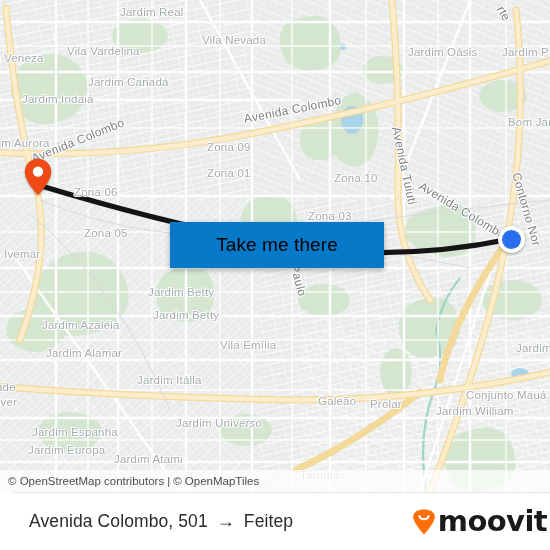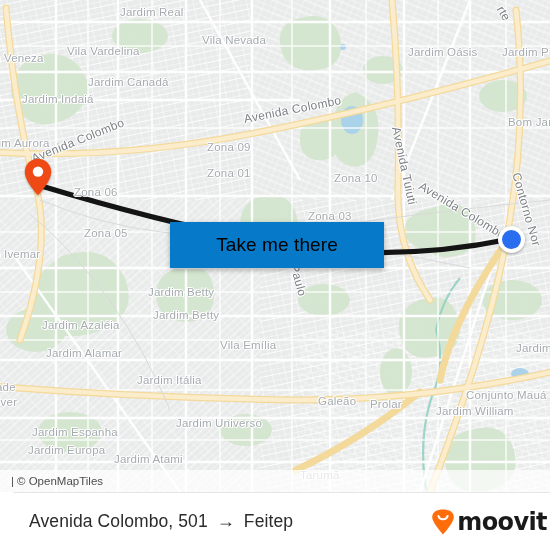--- a/index.html
+++ b/index.html
@@ -108,21 +108,21 @@
     font-size: 18px;
     color: #2b2b2b;
   }
   #brand {
     margin-left: auto;
     display: flex; align-items: center; gap: 2px;
   }
   #brand-mark { display: block; }
   #brand-word {
     font-family: "DejaVu Sans", sans-serif;
-    font-size: 24px;
+    font-size: 29px;
     font-weight: 700;
     color: #1a1a1a;
     letter-spacing: -0.6px;
     line-height: 1;
   }
 </style>
 </head>
 <body>
 
 <div id="app">
@@ -309,20 +309,21 @@
 
     <div id="dest-dot">
       <i></i>
     </div>
 
     <button id="cta">
       <span>Take me there</span>
     </button>
 
     <div id="attribution">
+      <span>© OpenStreetMap contributors</span>
       <span class="sep">|</span>
       <span>© OpenMapTiles</span>
     </div>
   </div>
 
   <div id="footer">
     <div id="route-caption">
       <span>Avenida Colombo, 501</span>
       <span class="arrow">→</span>
       <span>Feitep</span>

